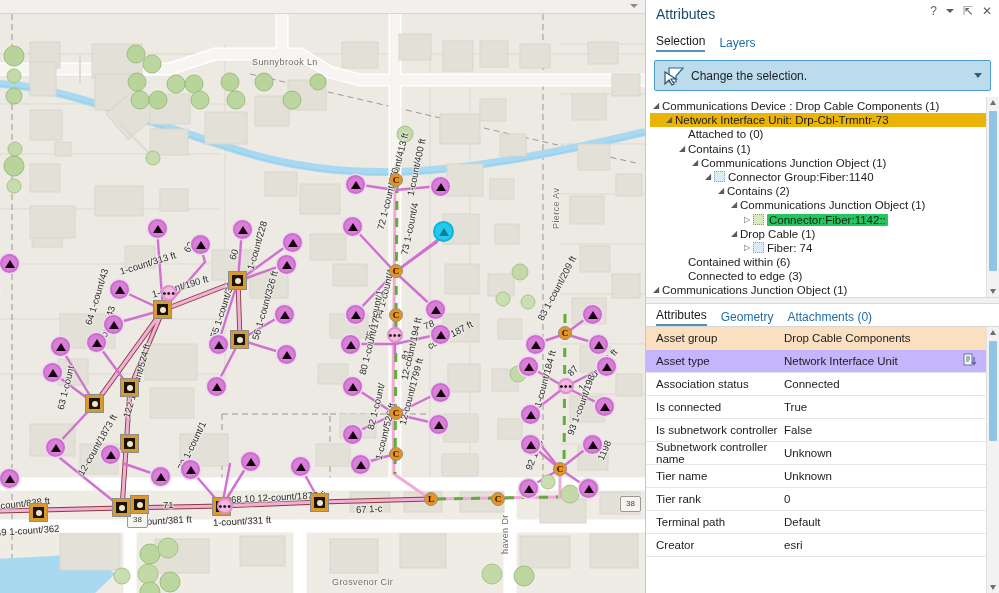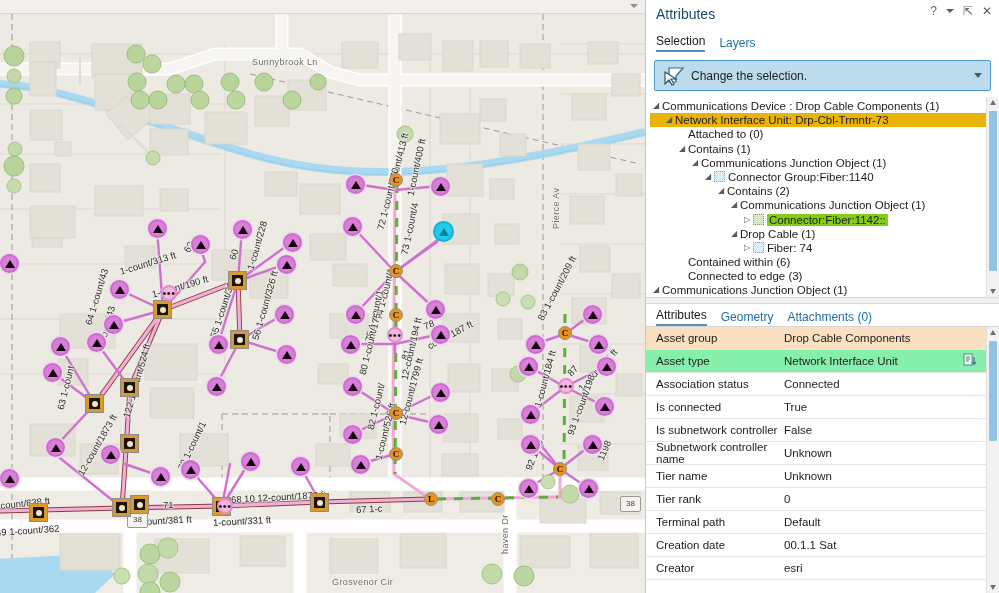--- a/index.html
+++ b/index.html
@@ -68,41 +68,41 @@
      display:flex;align-items:center;position:relative;flex:0 0 auto;}
   .sel-bar .icn{width:26px;height:20px;margin-left:6px;position:relative;}
   .sel-bar .lbl{font-size:12px;color:#1d1d1d;margin-left:4px;}
   .sel-bar .dd{position:absolute;right:8px;top:12px;width:0;height:0;border-left:4px solid transparent;border-right:4px solid transparent;border-top:5px solid #33617c;}
 
   .tree-wrap{margin:6px 0 0 0;flex:0 0 200px;position:relative;overflow:hidden;background:#fff;}
   .tree{position:absolute;left:0;top:0;right:12px;bottom:0;padding:2px 0 0 4px;overflow:hidden;}
   .trow{height:14.2px;line-height:14.2px;font-size:11.5px;color:#1c1c1c;white-space:nowrap;position:relative;}
   .trow.sel{background:#eab308;}
   .trow .tw{display:inline-block;width:12px;color:#5b5b5b;font-size:8px;text-align:center;vertical-align:top;}
-  .trow .hl{background:#84cc16;padding:0 2px;border-radius:1px;}
+  .trow .hl{background:#22c55e;padding:0 2px;border-radius:1px;}
   .sq{display:inline-block;width:9px;height:9px;border:1px dotted #6fa8c6;background:#dcecf5;vertical-align:-1px;margin-right:3px;}
   .sq.grn{border-color:#7aa84b;background:#d8e8c0;}
 
   .vscroll{position:absolute;right:0;top:0;width:12px;bottom:0;background:#f2f2f2;border-left:1px solid #e0e0e0;}
   .vscroll .thumb{position:absolute;left:2px;width:8px;background:#8fc5e2;border-radius:1px;}
   .vscroll .ar{position:absolute;left:3px;width:0;height:0;border-left:3px solid transparent;border-right:3px solid transparent;}
   .vscroll .ar.up{top:3px;border-bottom:5px solid #6f6f6f;}
   .vscroll .ar.dn{bottom:3px;border-top:5px solid #6f6f6f;}
 
   .splitter{height:5px;background:#f0f0f0;border-top:1px solid #d9d9d9;border-bottom:1px solid #d9d9d9;flex:0 0 auto;}
 
   .tabs-row2{height:22px;padding-left:10px;display:flex;gap:14px;align-items:flex-end;flex:0 0 auto;background:#fff;}
 
   .grid-wrap{flex:1 1 auto;position:relative;overflow:hidden;border-top:1px solid #d6d6d6;}
   .grid{position:absolute;left:0;top:0;right:12px;bottom:0;overflow:hidden;}
   .grow{height:22px;display:flex;align-items:center;border-bottom:1px solid #e6e6e6;font-size:11.5px;}
   .grow .k{width:138px;padding-left:10px;color:#1c1c1c;box-sizing:border-box;}
   .grow .v{flex:1;color:#1c1c1c;}
   .grow.peach{background:#fadfc0;}
-  .grow.lav{background:#86efac;}
+  .grow.lav{background:#c4b5fd;}
   .rowicon{width:18px;margin-right:6px;opacity:.85;}
 </style>
 </head>
 <body>
 
 <div class="app">
 
   <div class="map-pane">
     <div class="map-toolbar">
       <div class="tb-caret"></div>
@@ -734,24 +734,20 @@
           </div>
           <div class="grow">
             <div class="k">Tier rank</div>
             <div class="v">0</div>
           </div>
           <div class="grow">
             <div class="k">Terminal path</div>
             <div class="v">Default</div>
           </div>
           <div class="grow">
-            <div class="k">Creation date</div>
-            <div class="v">00.1.1 Sat</div>
-          </div>
-          <div class="grow">
             <div class="k">Creator</div>
             <div class="v">esri</div>
           </div>
         </div>
       <div class="vscroll">
         <div class="ar up"></div>
         <div class="thumb" style="top:14px;height:100px"></div>
         <div class="ar dn"></div>
       </div>
     </div>

